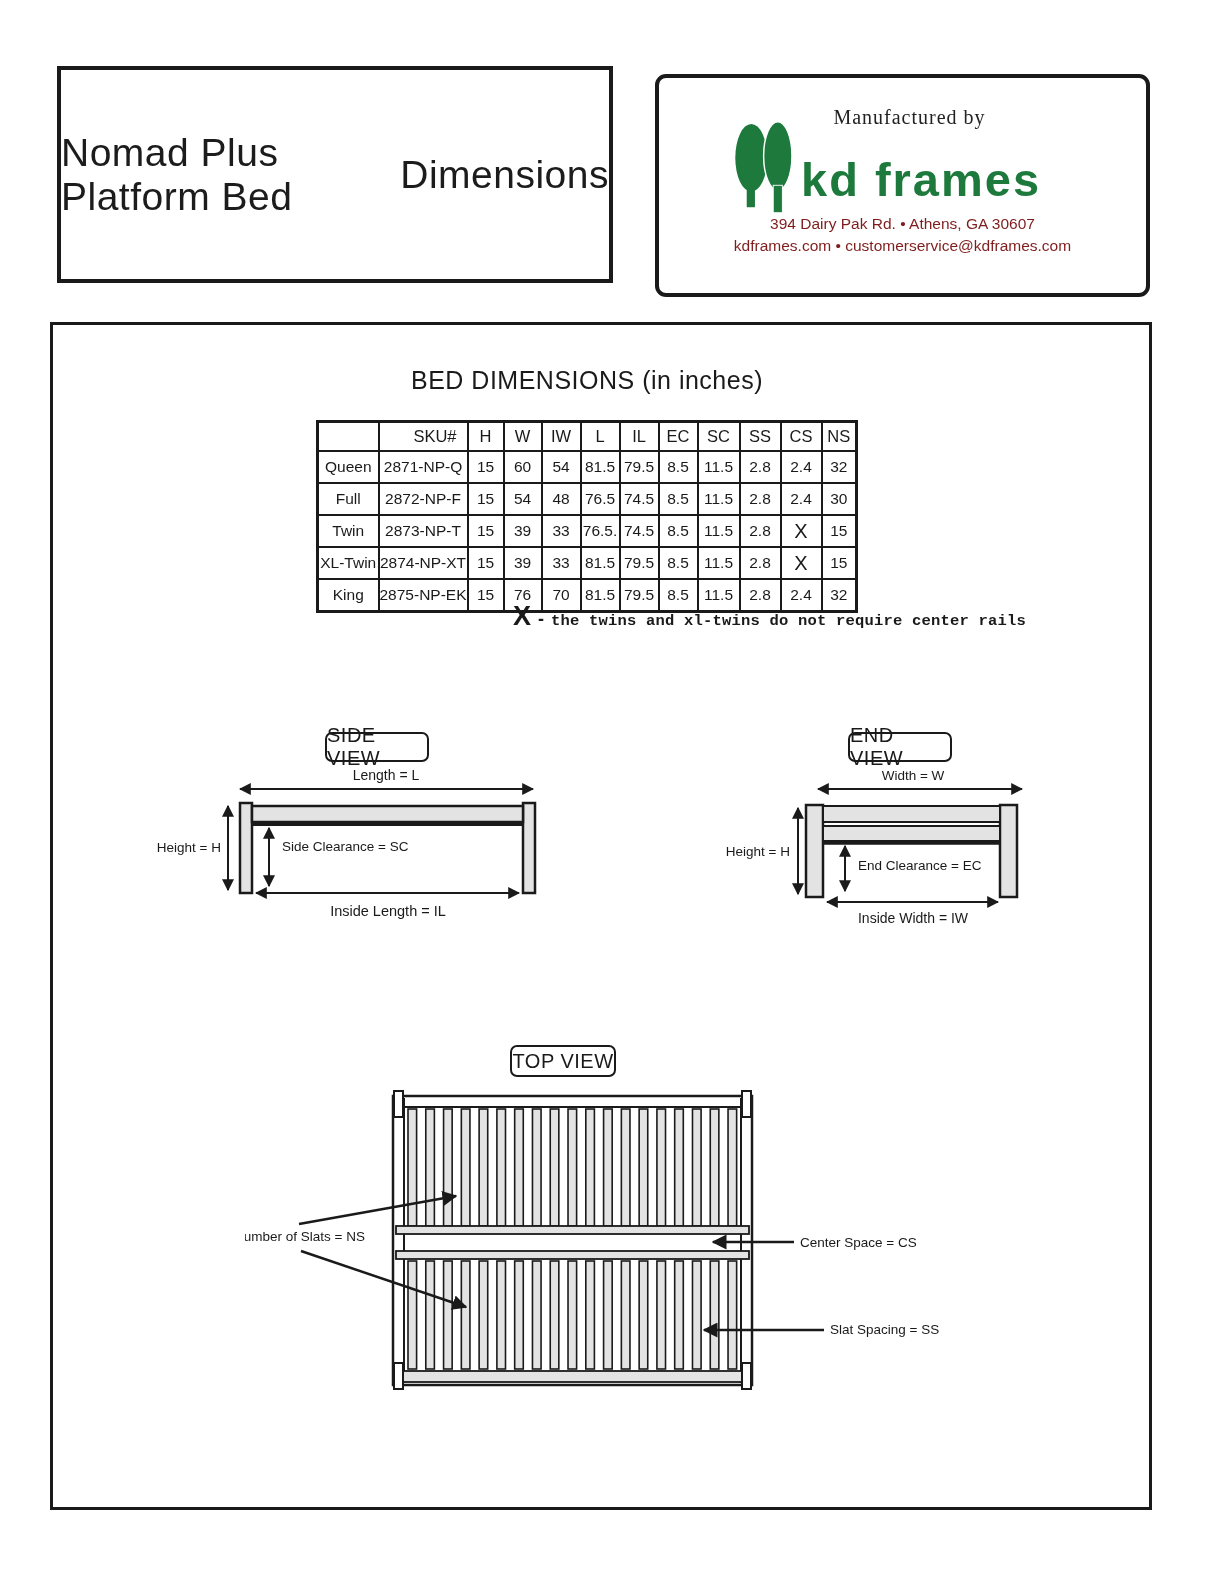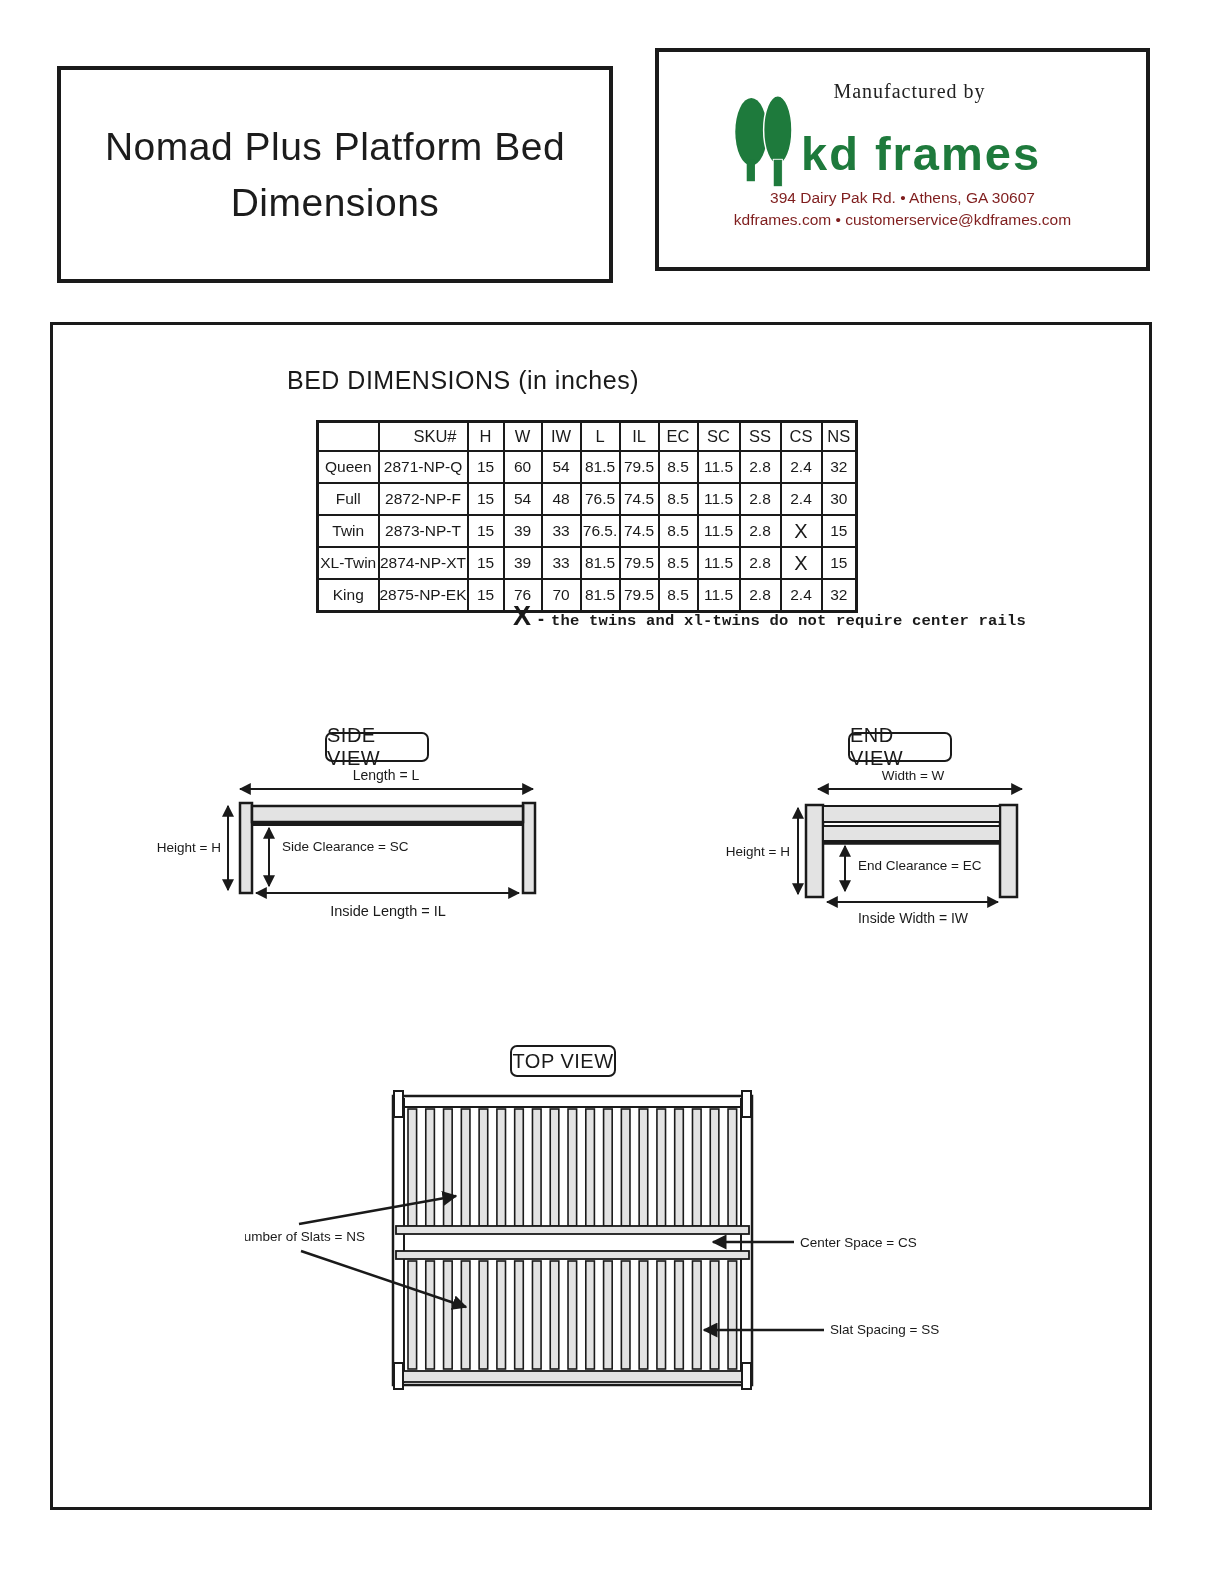--- a/index.html
+++ b/index.html
@@ -2,38 +2,38 @@
 <html><head>
 <meta charset="utf-8">
 <style>
   html,body{margin:0;padding:0;background:#ffffff;}
   #page{position:relative;width:1214px;height:1571px;background:#ffffff;
         font-family:"Liberation Sans", sans-serif;color:#1a1a1a;overflow:hidden;}
   .abs{position:absolute;}
   .box{border:4px solid #1a1a1a;background:#fff;}
 
   
-  #title-box{left:57px;top:66px;width:548px;height:209px;display:flex;flex-direction:column;
+  #title-box{left:57px;top:66px;width:548px;height:209px;display:flex;
              justify-content:center;align-items:center;gap:12px;}
   .title-line{font-size:39px;letter-spacing:0.5px;color:#1c1c1c;}
 
   
-  #mfr-box{left:655px;top:48px;width:487px;height:215px;}
+  #mfr-box{left:655px;top:74px;width:487px;height:215px;border-radius:11px;}
   #mfr-tagline{top:28px;left:0;width:100%;text-align:center;padding-left:14px;box-sizing:border-box;
                font-family:"Liberation Serif", serif;font-size:20px;letter-spacing:1px;color:#222;}
   #brand-logo{left:74px;top:40px;width:64px;height:98px;}
   #brand-name{left:142px;top:74px;font-size:47px;font-weight:700;letter-spacing:2px;}
   .mfr-line{left:0;width:100%;text-align:center;box-sizing:border-box;font-size:15.5px;color:#7f1d1d;}
   #mfr-address{top:137px;}
   #mfr-contact{top:159px;}
 
   
   #main-box{left:50px;top:322px;width:1096px;height:1182px;border:3px solid #1a1a1a;}
 
-  #section-title{left:287px;top:366px;width:600px;text-align:left;font-size:25px;letter-spacing:0.5px;}
+  #section-title{left:287px;top:366px;width:600px;text-align:center;font-size:25px;letter-spacing:0.5px;}
 
   
   #dim-table{left:316px;top:420px;border-collapse:collapse;table-layout:fixed;
              border:3px solid #1a1a1a;font-size:15.5px;}
   #dim-table th,#dim-table td{border:2px solid #1a1a1a;text-align:center;vertical-align:middle;
              padding:0;overflow:hidden;white-space:nowrap;}
   #dim-table th{font-weight:400;font-size:16.5px;height:27px;}
   #dim-table td{height:30px;}
   #dim-table th.sku-h{text-align:right;padding-right:10px;}
   #dim-table td.xcell{font-size:20px;}

